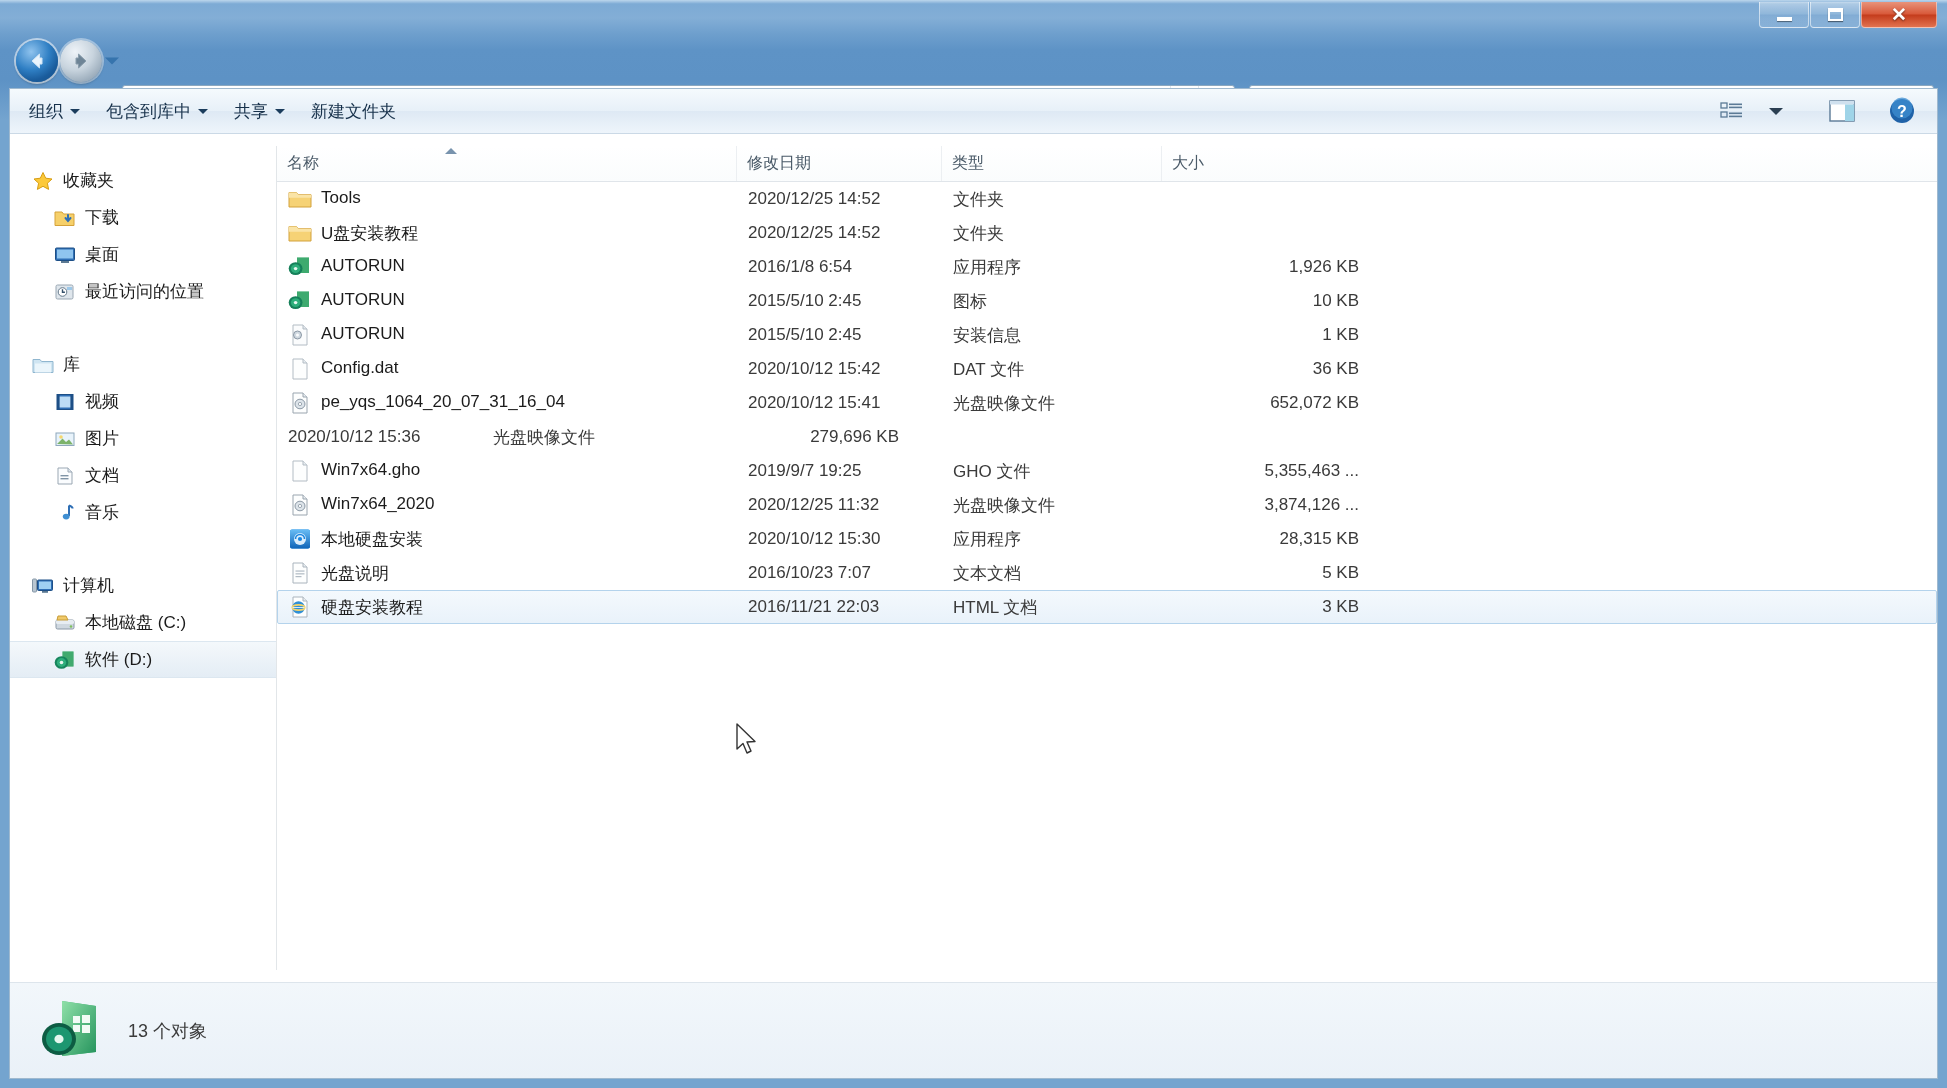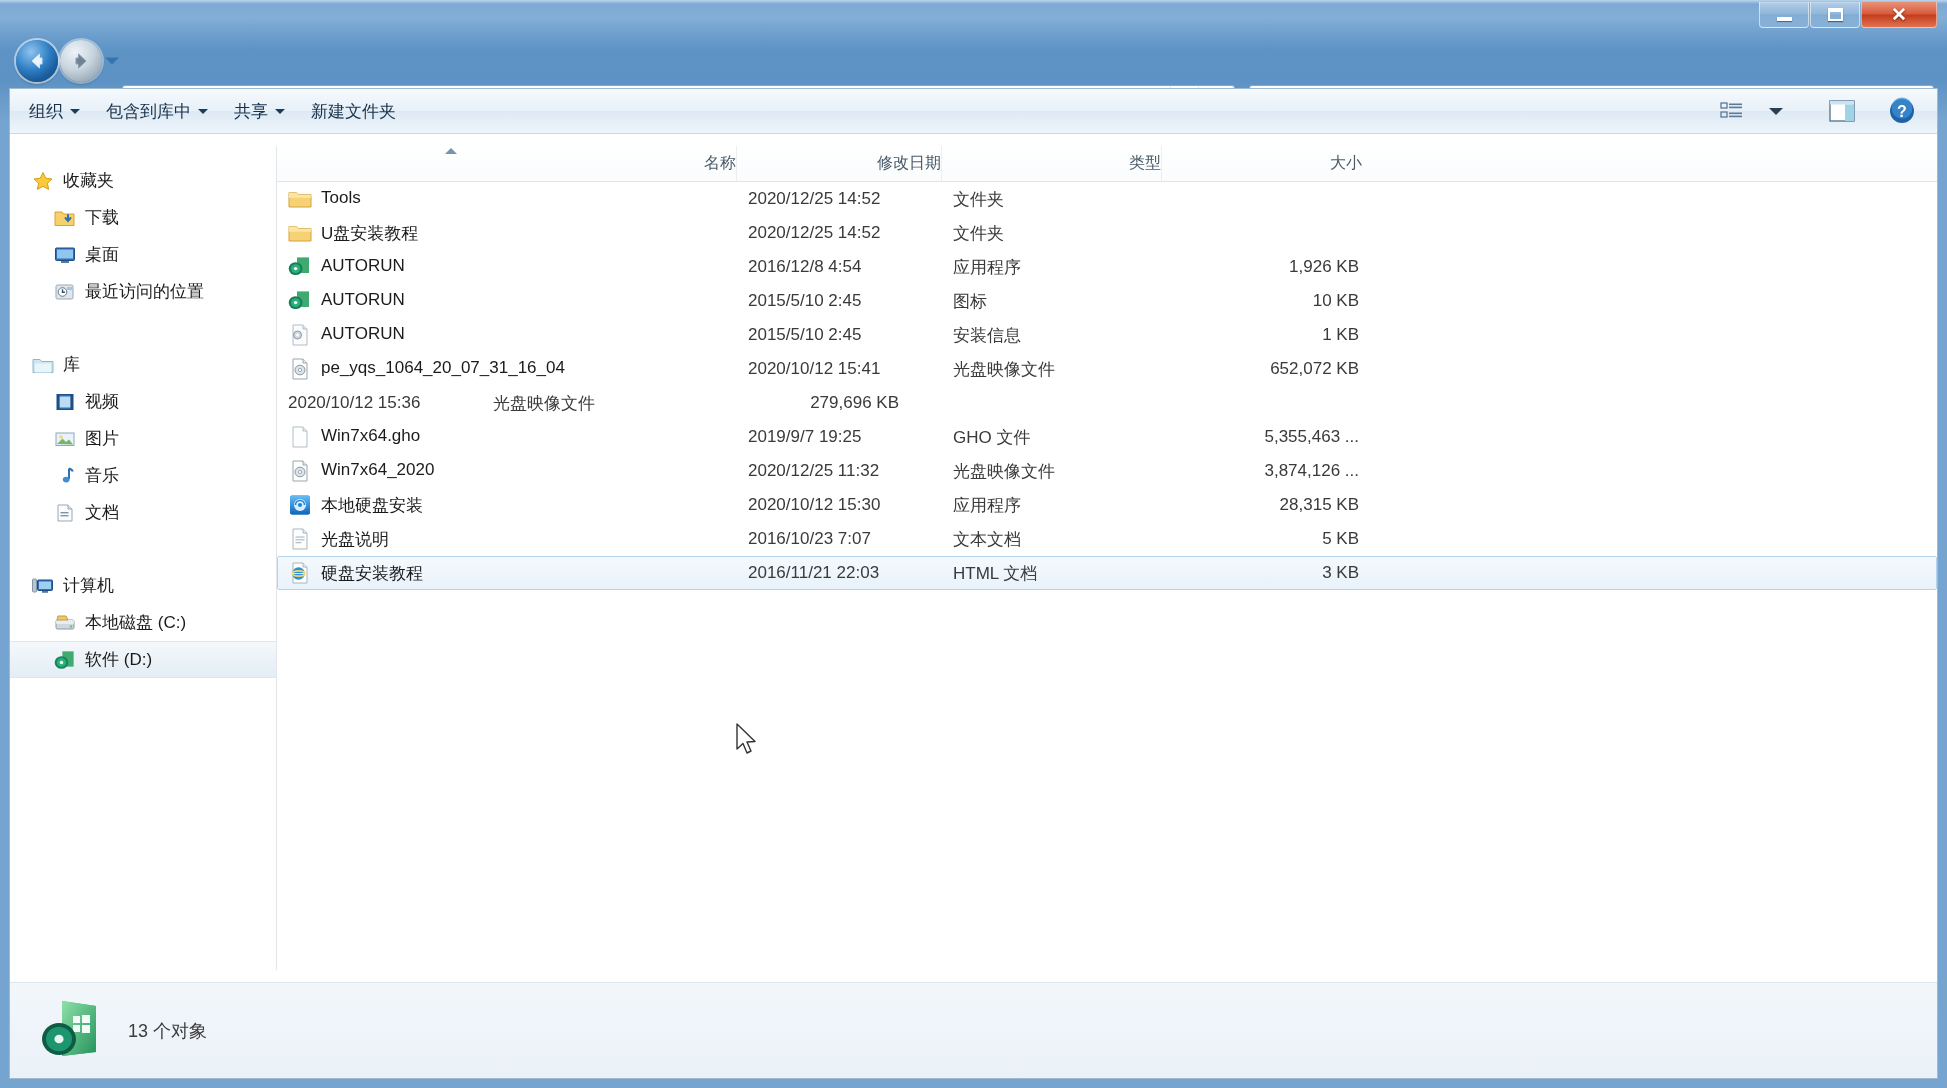--- a/index.html
+++ b/index.html
@@ -152,21 +152,20 @@
   #listpane { flex:1; display:flex; flex-direction:column; min-width:0; background:#fff; }
   #colhead {
     height:36px; flex:0 0 36px; display:flex; align-items:flex-end;
     border-bottom:1px solid #e0e5ea; position:relative;
     background:linear-gradient(180deg,#ffffff,#fafcfd);
   }
   .col {
     font-size:16px; color:#4a5a68; padding:0 0 7px 10px; position:relative;
     height:100%; display:flex; align-items:flex-end;
     border-right:1px solid #eceff2;
-    justify-content:flex-end;
   }
   .col:last-child{border-right:none;}
   .sort-arrow {
     position:absolute; left:168px; top:2px; width:0;height:0;
     border-left:6px solid transparent; border-right:6px solid transparent;
     border-bottom:6px solid #7893ad;
   }
   #rows { flex:1; overflow:hidden; }
   .row {
     display:flex; align-items:center; height:34px; font-size:17px; color:#1b1b1b;
@@ -394,37 +393,37 @@
                 <rect x="2" y="4" width="18" height="12.5" fill="#e8f3fb" stroke="#8ea8bc" stroke-width="1"></rect>
                 <circle cx="7" cy="8" r="1.8" fill="#f5d76e"></circle>
                 <path d="M3 15 L8.5 9.5 L12 13 L15 10.5 L19 15.5 Z" fill="#7cb36a"></path>
               </svg>
             </span>
             <span>图片</span>
           </div>
           <div class="nav-row child">
             <span class="ico">
               <svg width="22" height="20" viewBox="0 0 22 20">
-                <path d="M15 2.5 v10.5" stroke="#2f6fb5" stroke-width="2" fill="none"></path>
-                <path d="M15 2.5 C17 3.2 18.6 3.8 18.6 5.6" stroke="#2f6fb5" stroke-width="2" fill="none"></path>
-                <ellipse cx="12.2" cy="13.6" rx="3.4" ry="2.8" fill="#3f8fd2"></ellipse>
-              </svg>
-            </span>
-            <span>音乐</span>
-          </div>
-          <div class="nav-row child">
-            <span class="ico">
-              <svg width="22" height="20" viewBox="0 0 22 20">
                 <path d="M4 2 h10 l4 4 v12 h-14 z" fill="#fafcfe" stroke="#9aa7b3" stroke-width="1"></path>
                 <path d="M14 2 v4 h4" fill="#dde6ee" stroke="#9aa7b3" stroke-width="1"></path>
                 <rect x="6.5" y="9" width="8" height="1.4" fill="#7f94a6"></rect>
                 <rect x="6.5" y="12" width="8" height="1.4" fill="#7f94a6"></rect>
               </svg>
             </span>
             <span>文档</span>
+          </div>
+          <div class="nav-row child">
+            <span class="ico">
+              <svg width="22" height="20" viewBox="0 0 22 20">
+                <path d="M15 2.5 v10.5" stroke="#2f6fb5" stroke-width="2" fill="none"></path>
+                <path d="M15 2.5 C17 3.2 18.6 3.8 18.6 5.6" stroke="#2f6fb5" stroke-width="2" fill="none"></path>
+                <ellipse cx="12.2" cy="13.6" rx="3.4" ry="2.8" fill="#3f8fd2"></ellipse>
+              </svg>
+            </span>
+            <span>音乐</span>
           </div>
         </div>
 
         <div class="nav-spacer"></div>
 
         <div class="nav-group">
           <div class="nav-row">
             <span class="ico">
               <svg width="22" height="20" viewBox="0 0 22 20">
                 <rect x="0.5" y="3" width="4" height="13" rx="1" fill="#b9c6d1" stroke="#8496a6" stroke-width="1"></rect>
@@ -511,21 +510,21 @@
               <div class="c-name" style="width: 460px;">
                 <svg width="24" height="22" viewBox="0 0 24 22">
                   <path d="M9 1.5 h12 v15.5 h-12 z" fill="#4cb87a"></path>
                   <path d="M9 1.5 h12 v15.5 h-12 z" fill="#2f9c63" opacity=".5"></path>
                   <ellipse cx="7.6" cy="12.6" rx="6.9" ry="6.4" fill="#16805a"></ellipse>
                   <ellipse cx="7.6" cy="12.6" rx="4.7" ry="4.4" fill="#2eae7b"></ellipse>
                   <ellipse cx="7.6" cy="12.6" rx="1.8" ry="1.7" fill="#eaf8f1"></ellipse>
                 </svg>
                 <span>AUTORUN</span>
               </div>
-              <div class="c-date" style="width: 205px;">2016/12/8 4:54</div>
+              <div class="c-date" style="width: 205px;">2016/1/8 6:54</div>
               <div class="c-type" style="width: 220px;">应用程序</div>
               <div class="c-size" style="width: 200px; padding-right: 14px;">1,926 KB</div>
             </div>
             <div class="row">
               <div class="c-name" style="width: 460px;">
                 <svg width="24" height="22" viewBox="0 0 24 22">
                   <path d="M9 1.5 h12 v15.5 h-12 z" fill="#4cb87a"></path>
                   <path d="M9 1.5 h12 v15.5 h-12 z" fill="#2f9c63" opacity=".5"></path>
                   <ellipse cx="7.6" cy="12.6" rx="6.9" ry="6.4" fill="#16805a"></ellipse>
                   <ellipse cx="7.6" cy="12.6" rx="4.7" ry="4.4" fill="#2eae7b"></ellipse>
@@ -543,20 +542,32 @@
                   <path d="M5 1 h10 l4 4 v16 h-14 z" fill="#fbfcfd" stroke="#b3bcc4" stroke-width="1"></path>
                   <path d="M15 1 v4 h4" fill="#e3e8ed" stroke="#b3bcc4" stroke-width="1"></path>
                   <circle cx="9.5" cy="11" r="4" fill="#cfd8e0" stroke="#8b98a5" stroke-width="1"></circle>
                   <circle cx="9.5" cy="11" r="1.5" fill="#fbfcfd"></circle>
                 </svg>
                 <span>AUTORUN</span>
               </div>
               <div class="c-date" style="width: 205px;">2015/5/10 2:45</div>
               <div class="c-type" style="width: 220px;">安装信息</div>
               <div class="c-size" style="width: 200px; padding-right: 14px;">1 KB</div>
+            </div>
+            <div class="row">
+              <div class="c-name" style="width: 460px;">
+                <svg width="24" height="22" viewBox="0 0 24 22">
+                  <path d="M5 1 h10 l4 4 v16 h-14 z" fill="#fdfefe" stroke="#b3bcc4" stroke-width="1"></path>
+                  <path d="M15 1 v4 h4" fill="#e8edf1" stroke="#b3bcc4" stroke-width="1"></path>
+                </svg>
+                <span>Config.dat</span>
+              </div>
+              <div class="c-date" style="width: 205px;">2020/10/12 15:42</div>
+              <div class="c-type" style="width: 220px;">DAT 文件</div>
+              <div class="c-size" style="width: 200px; padding-right: 14px;">36 KB</div>
             </div>
             <div class="row">
               <div class="c-name" style="width: 460px;">
                 <svg width="24" height="22" viewBox="0 0 24 22">
                   <path d="M5 1 h10 l4 4 v16 h-14 z" fill="#fdfefe" stroke="#9aa5af" stroke-width="1"></path>
                   <path d="M15 1 v4 h4" fill="#e8edf1" stroke="#9aa5af" stroke-width="1"></path>
                   <ellipse cx="12" cy="12" rx="5" ry="4.8" fill="#dde4ea" stroke="#8b98a5" stroke-width="1"></ellipse>
                   <ellipse cx="12" cy="12" rx="1.7" ry="1.6" fill="#fdfefe" stroke="#8b98a5" stroke-width=".8"></ellipse>
                 </svg>
                 <span>pe_yqs_1064_20_07_31_16_04</span>

